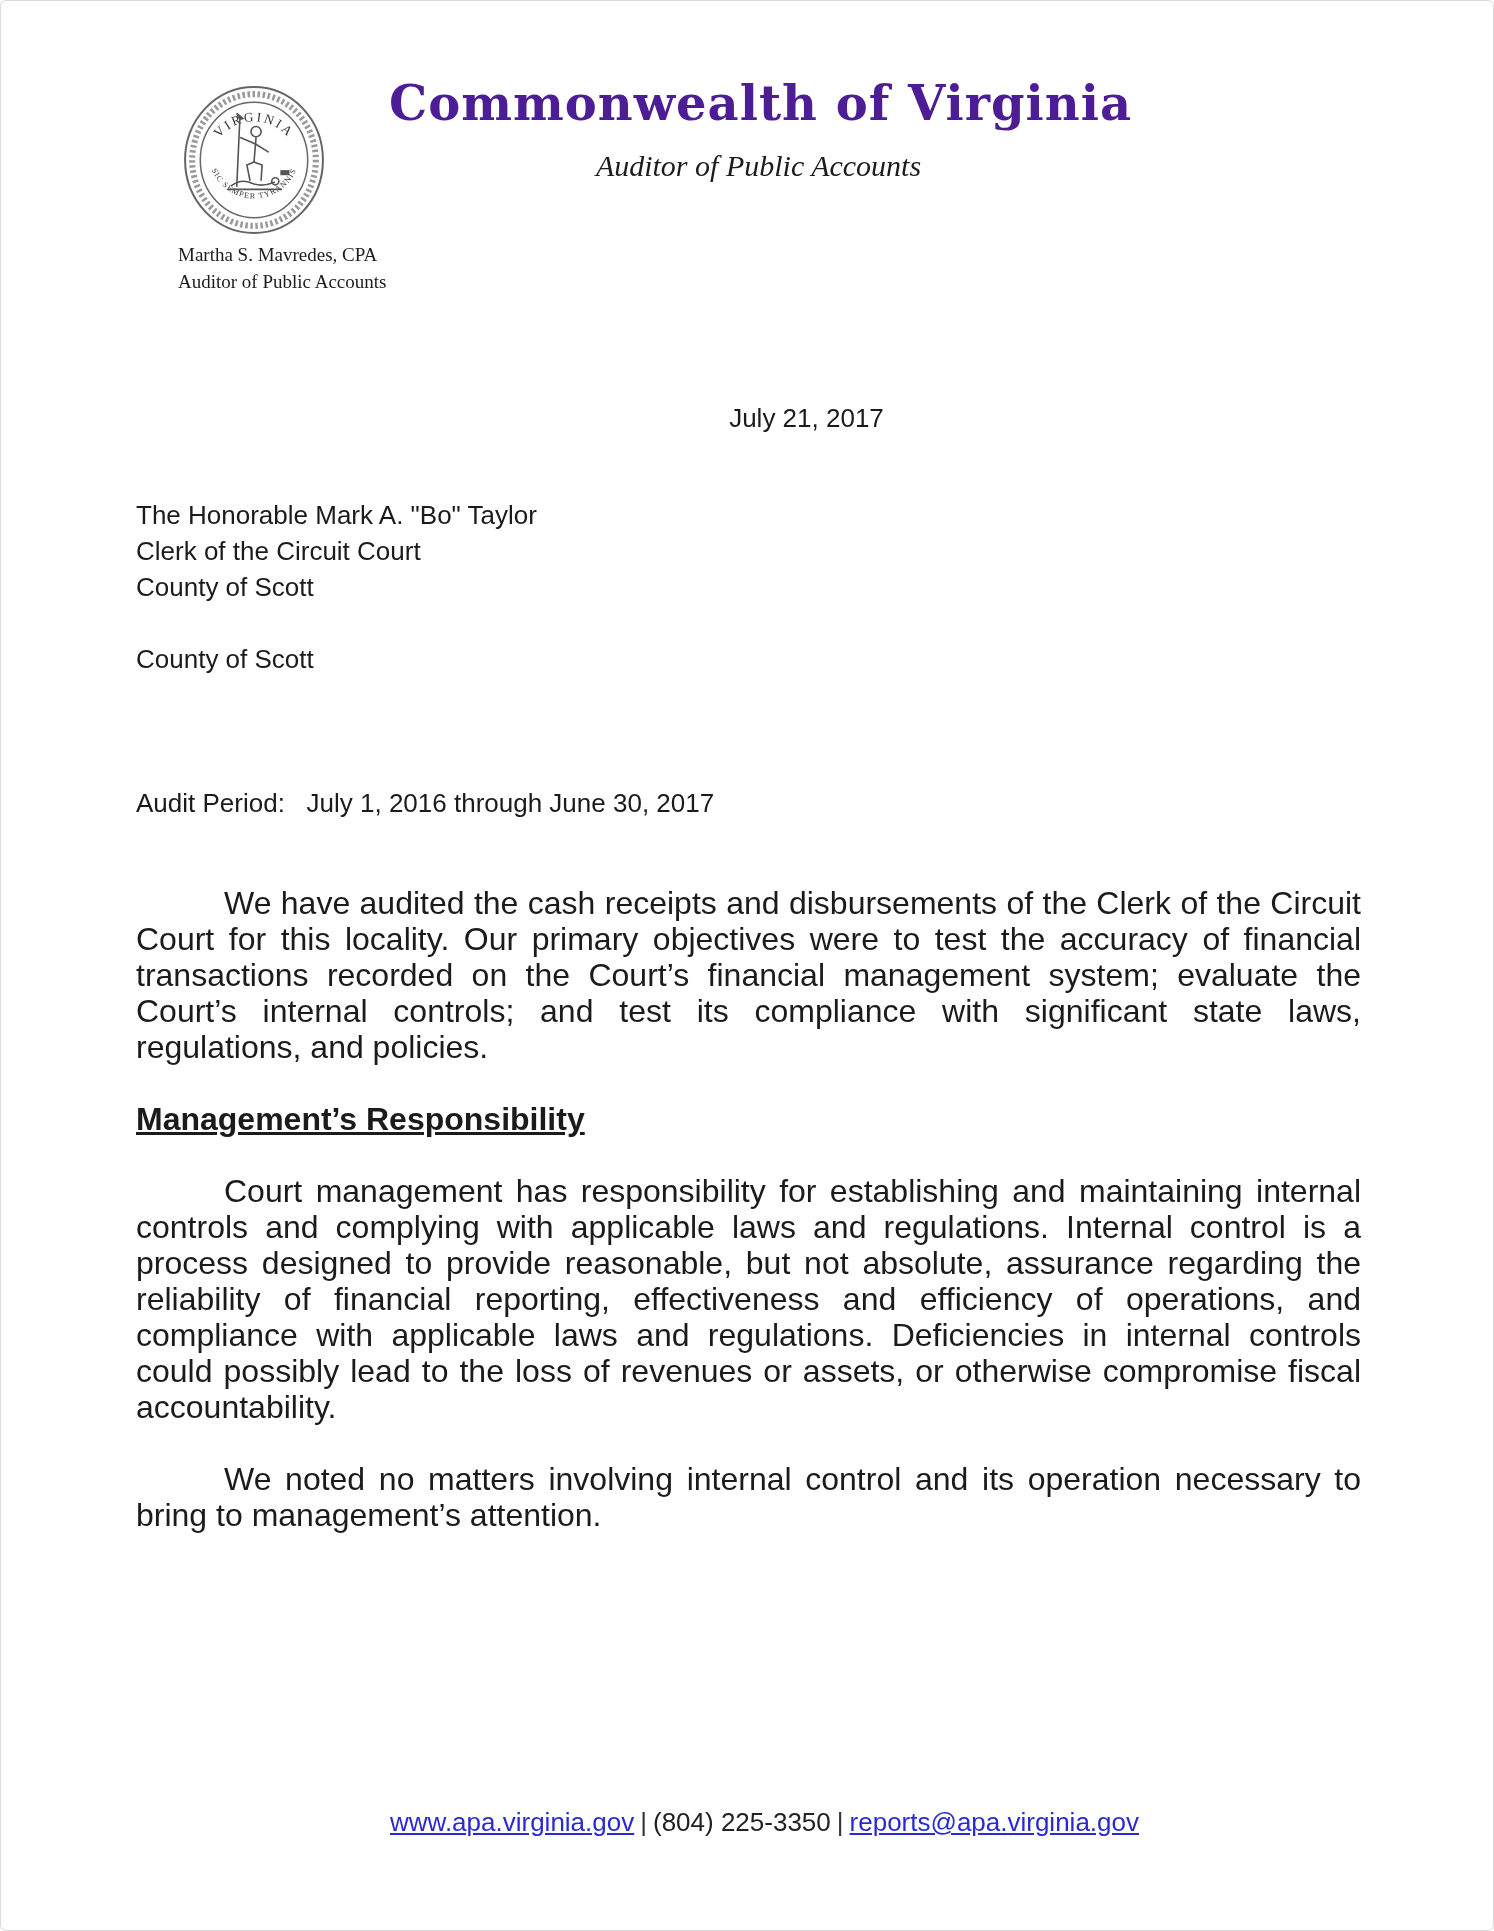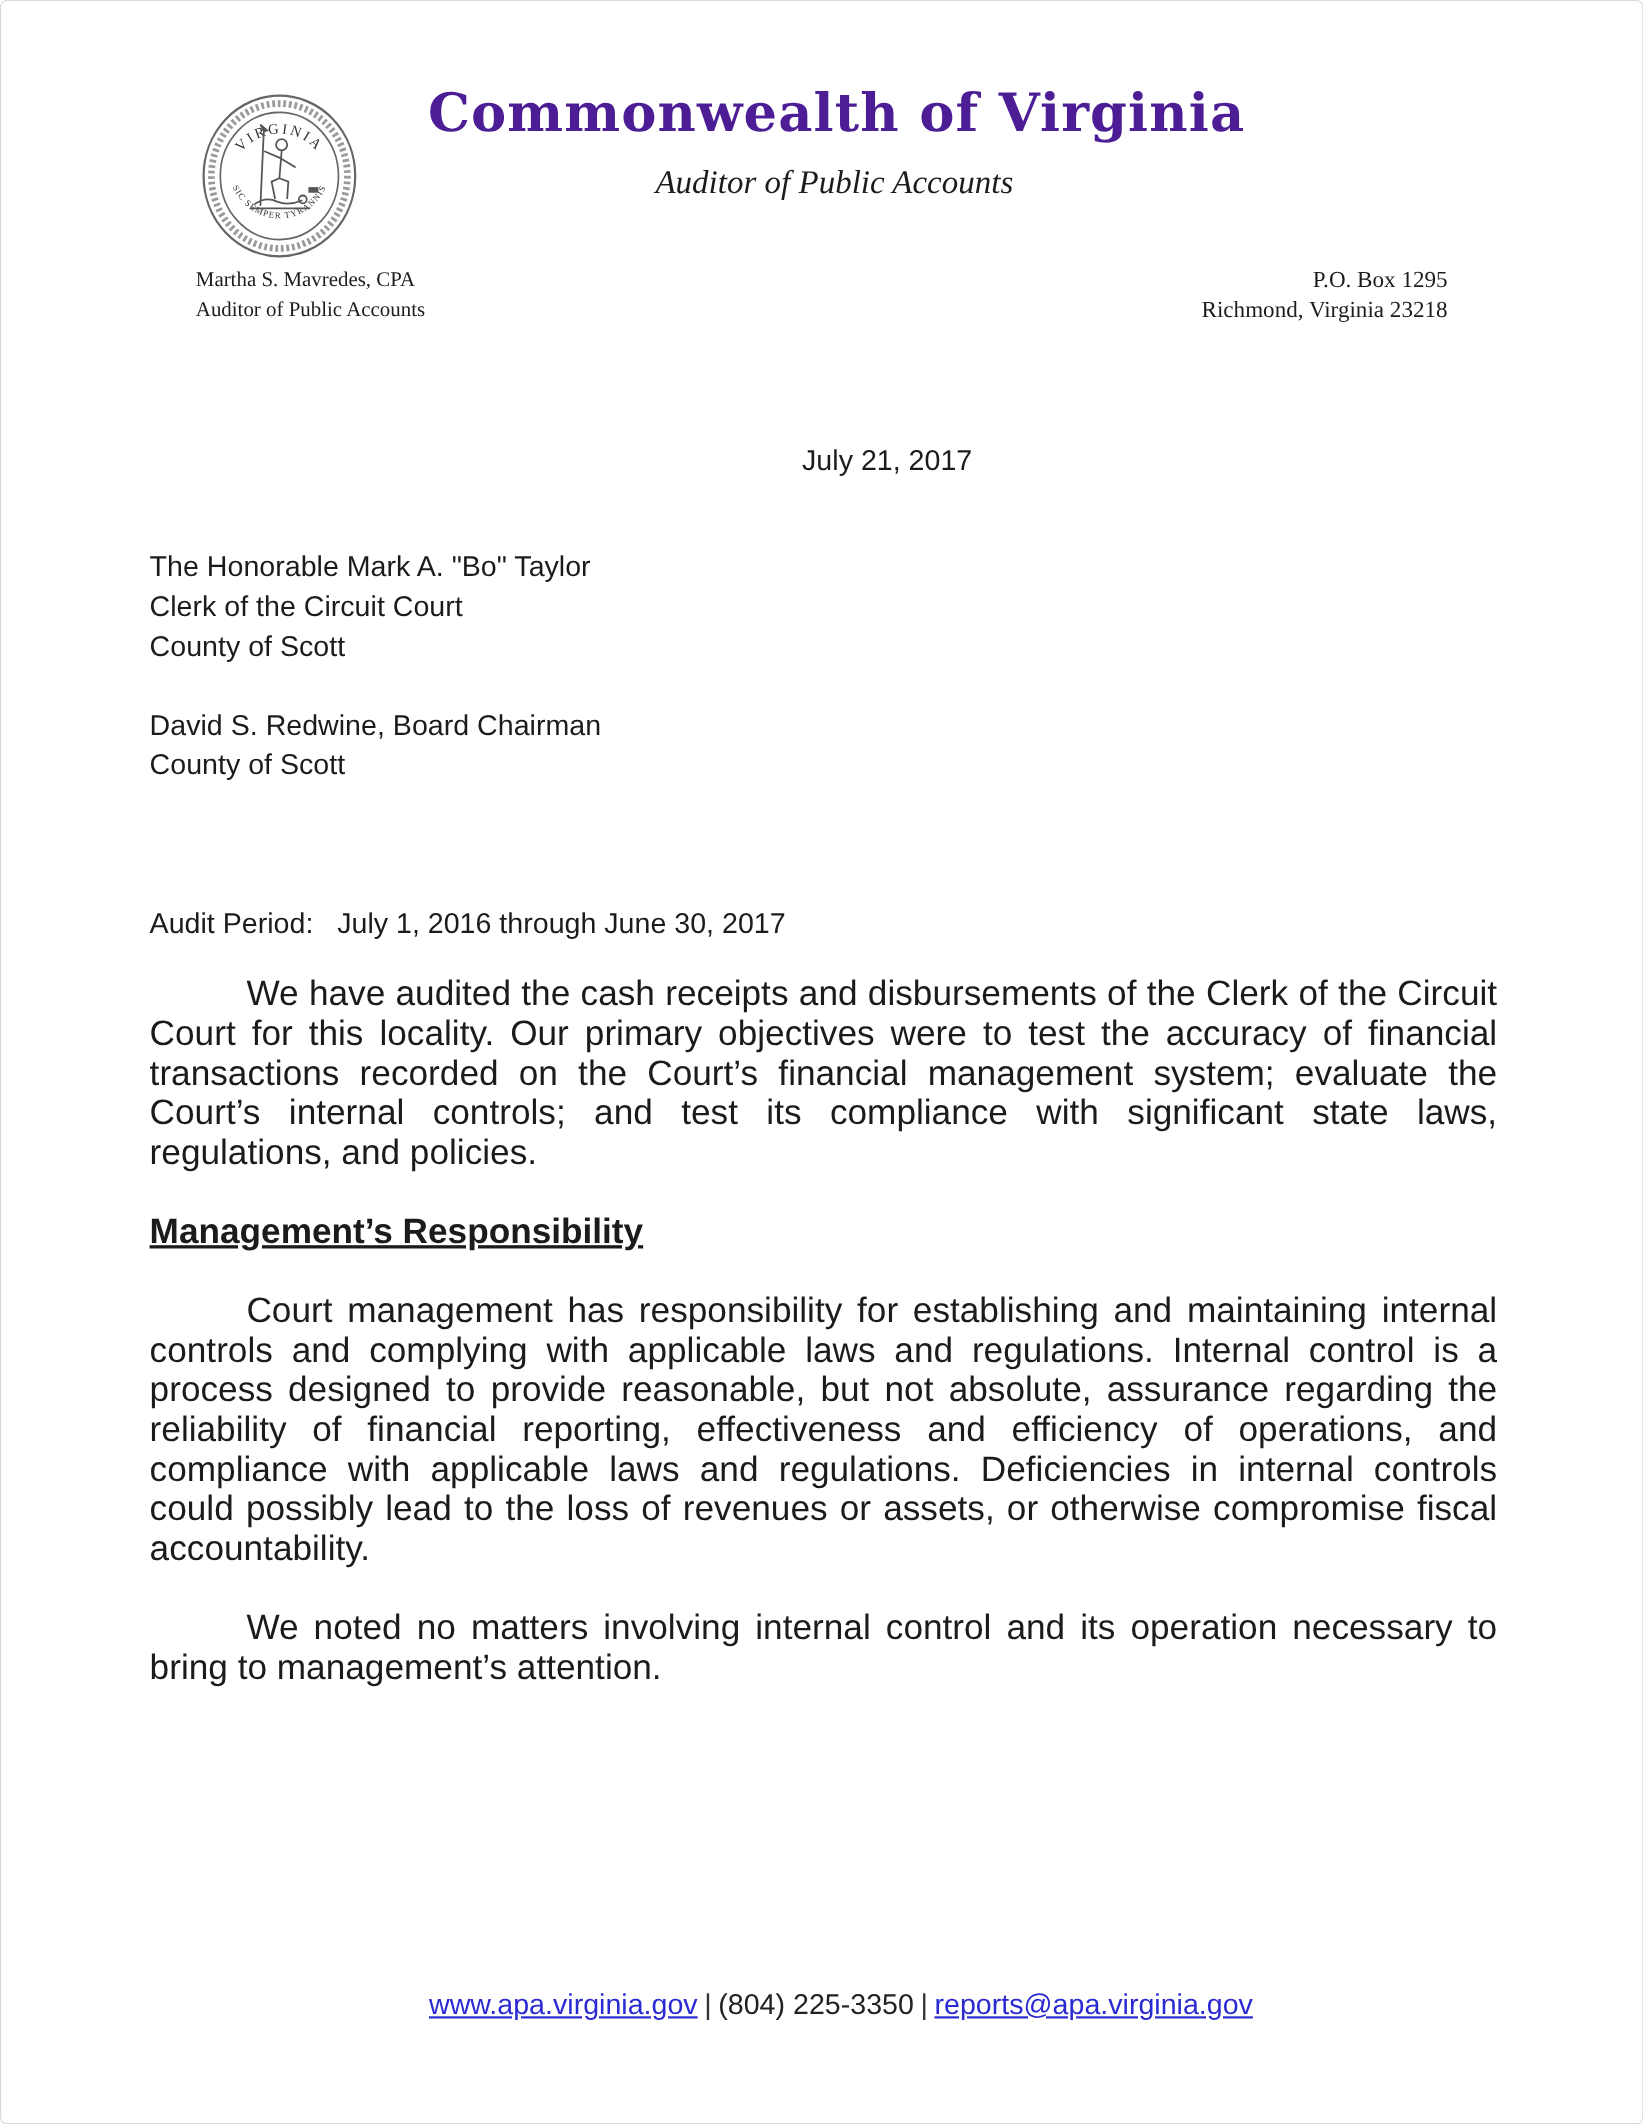--- a/index.html
+++ b/index.html
@@ -164,35 +164,30 @@
   </svg>
 
   <div class="agency-title">Commonwealth of Virginia</div>
   <div class="agency-subtitle">Auditor of Public Accounts</div>
 
   <div class="header-left">
     <div>Martha S. Mavredes, CPA</div>
     <div>Auditor of Public Accounts</div>
   </div>
 
-  <div class="header-right">
-    <div>P.O. Box 1295</div>
-    <div>Richmond, Virginia 23218</div>
-  </div>
 
   <div class="date-line">July 21, 2017</div>
 
   <div class="address-block">
     <div class="addr-group">
       <div>The Honorable Mark A. "Bo" Taylor</div>
       <div>Clerk of the Circuit Court</div>
       <div>County of Scott</div>
     </div>
     <div class="addr-group">
-      <div>David S. Redwine, Board Chairman</div>
       <div>County of Scott</div>
     </div>
     <div class="audit-lines">
       <div>Audit Period:&nbsp; &nbsp;July 1, 2016 through June 30, 2017</div>
     </div>
   </div>
 
   <div class="body-block">
     <p class="para">We have audited the cash receipts and disbursements of the Clerk of the Circuit Court for this locality.  Our primary objectives were to test the accuracy of financial transactions recorded on the Court’s financial management system; evaluate the Court’s internal controls; and test its compliance with significant state laws, regulations, and policies.</p>
     <div class="section-heading">Management’s Responsibility</div>

